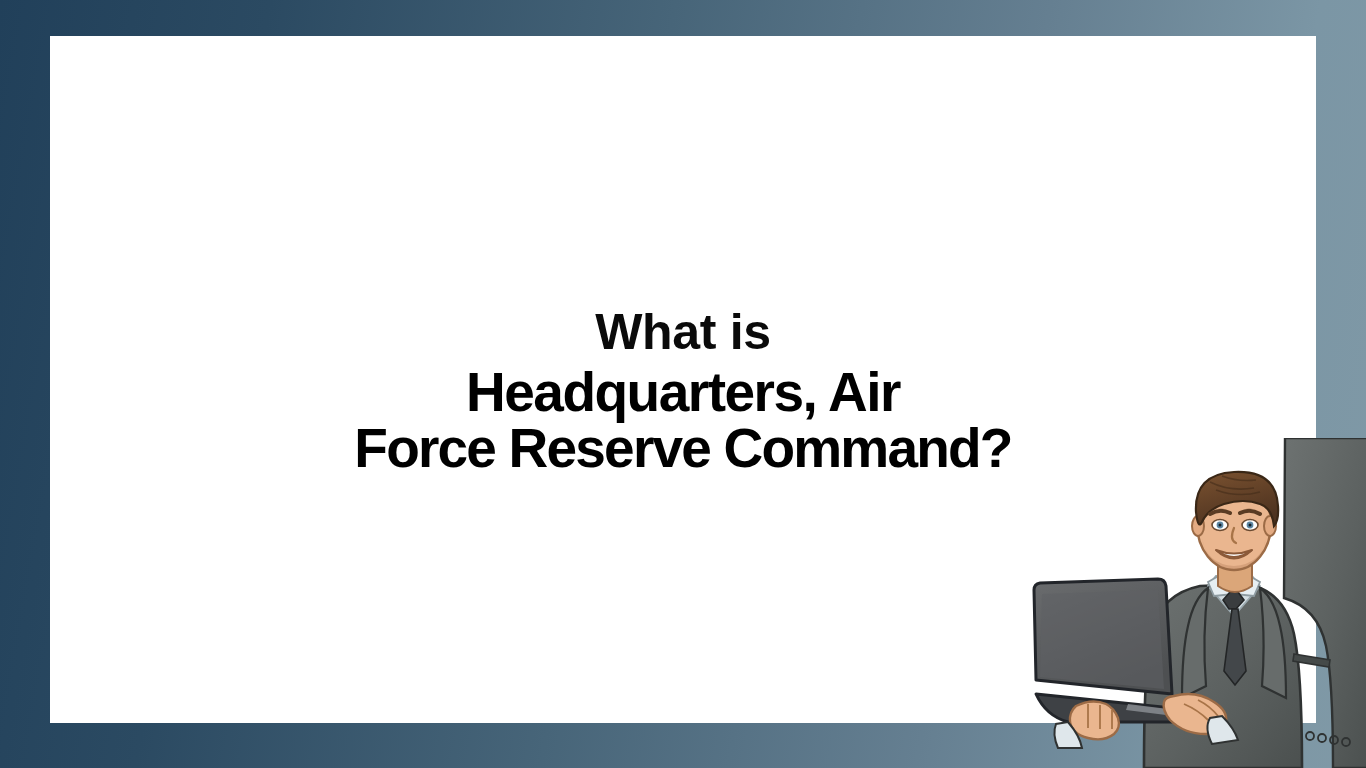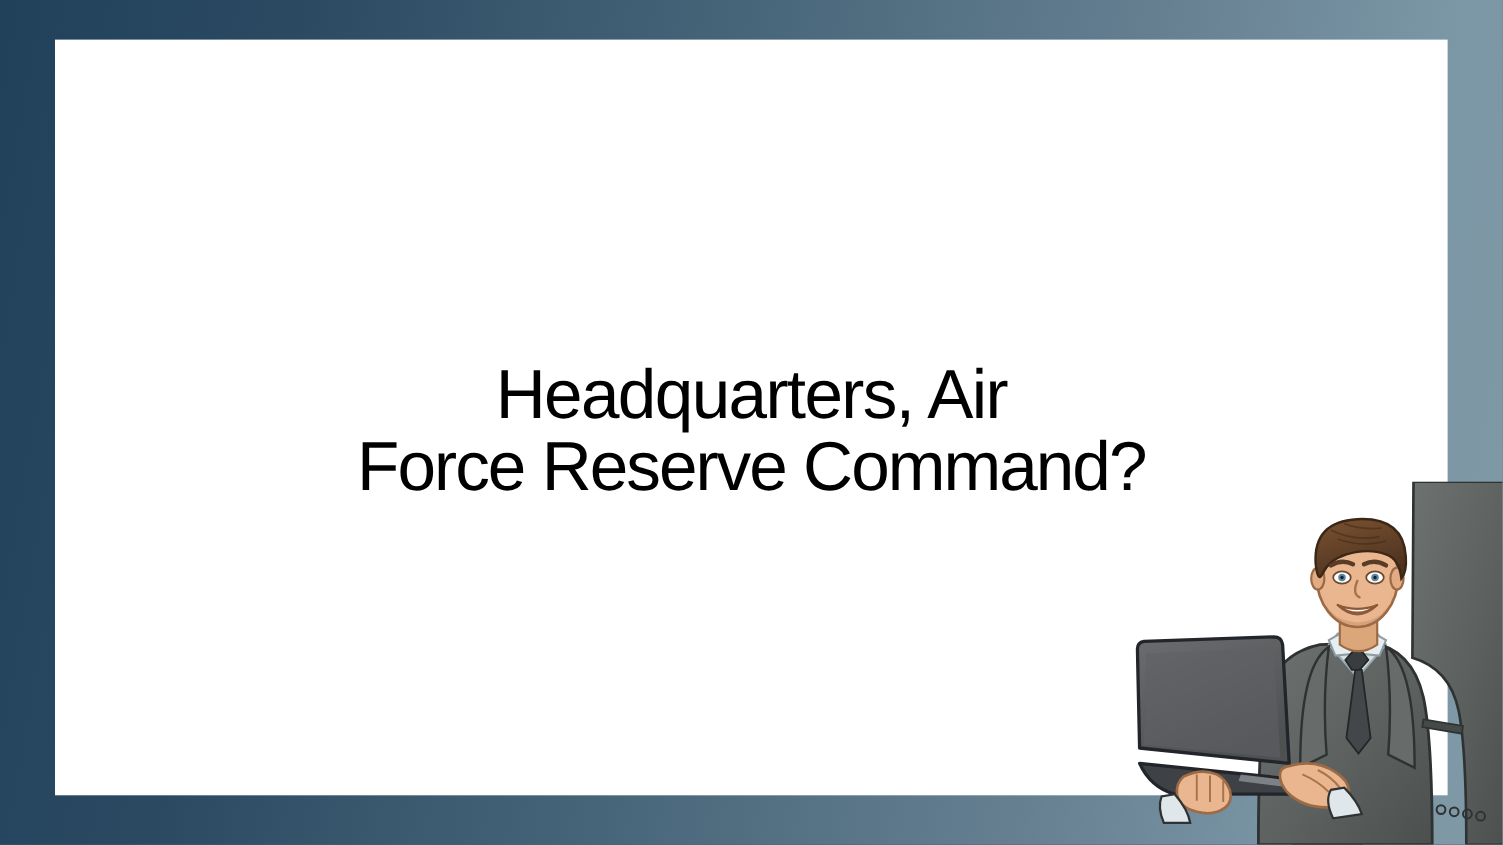--- a/index.html
+++ b/index.html
@@ -51,22 +51,22 @@
     font-weight: bold;
     font-size: 50px;
     line-height: 1.02;
     letter-spacing: -0.3px;
     color: #0a0a0a;
     margin: 0 0 6px 0;
     white-space: nowrap;
   }
   .headline {
     font-family: "Liberation Sans", sans-serif;
-    font-weight: normal;
-    font-size: 63px;
+    font-weight: bold;
+    font-size: 55px;
     line-height: 1.02;
     letter-spacing: -1.5px;
     color: #000000;
     margin: 0;
     white-space: nowrap;
   }
   .headline .line2 {
     display: block;
     letter-spacing: -1.8px;
     text-align: center;
@@ -84,20 +84,21 @@
   #presenter svg { display: block; width: 100%; height: 100%; }
 </style>
 </head>
 <body>
 
 <div id="slide">
 
   <div id="card"></div>
 
   <div id="title-block">
+    <div class="eyebrow">What is</div>
     <h1 class="headline">
       <span class="line1">Headquarters, Air</span>
       <span class="line2">Force Reserve Command?</span>
     </h1>
   </div>
 
   <div id="presenter">
     <svg viewBox="0 0 340 330" xmlns="http://www.w3.org/2000/svg">
       <defs>
         <linearGradient id="suitG" x1="0" y1="0" x2="1" y2="1">

